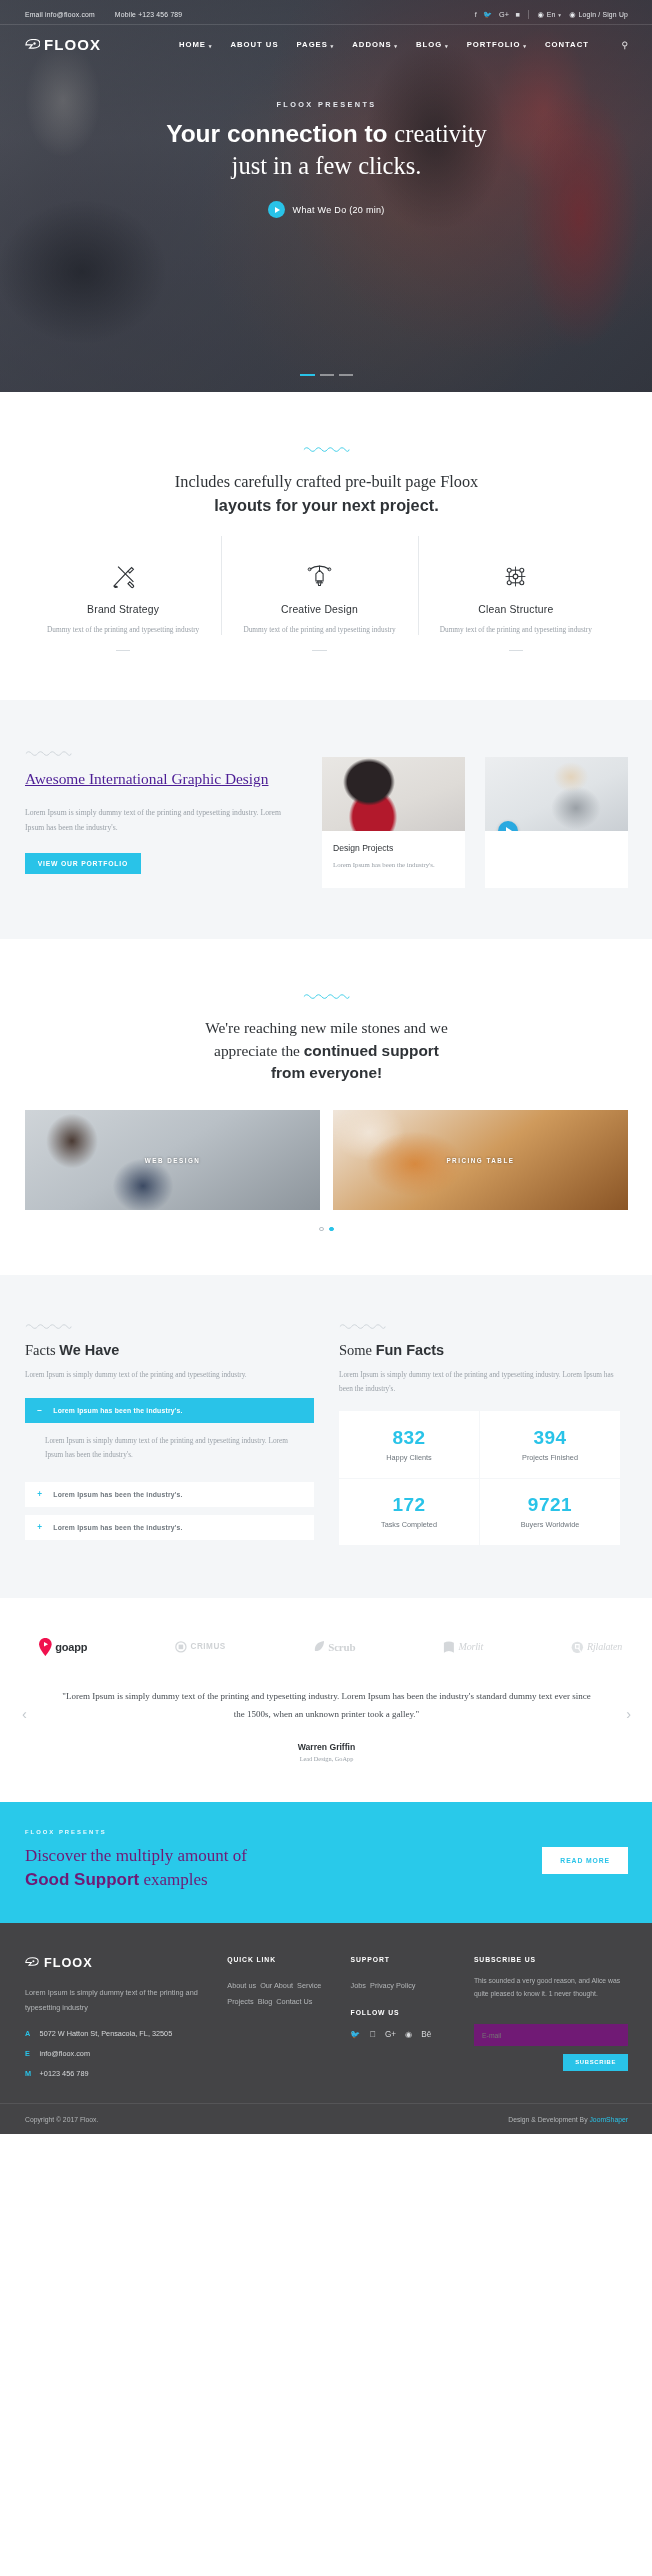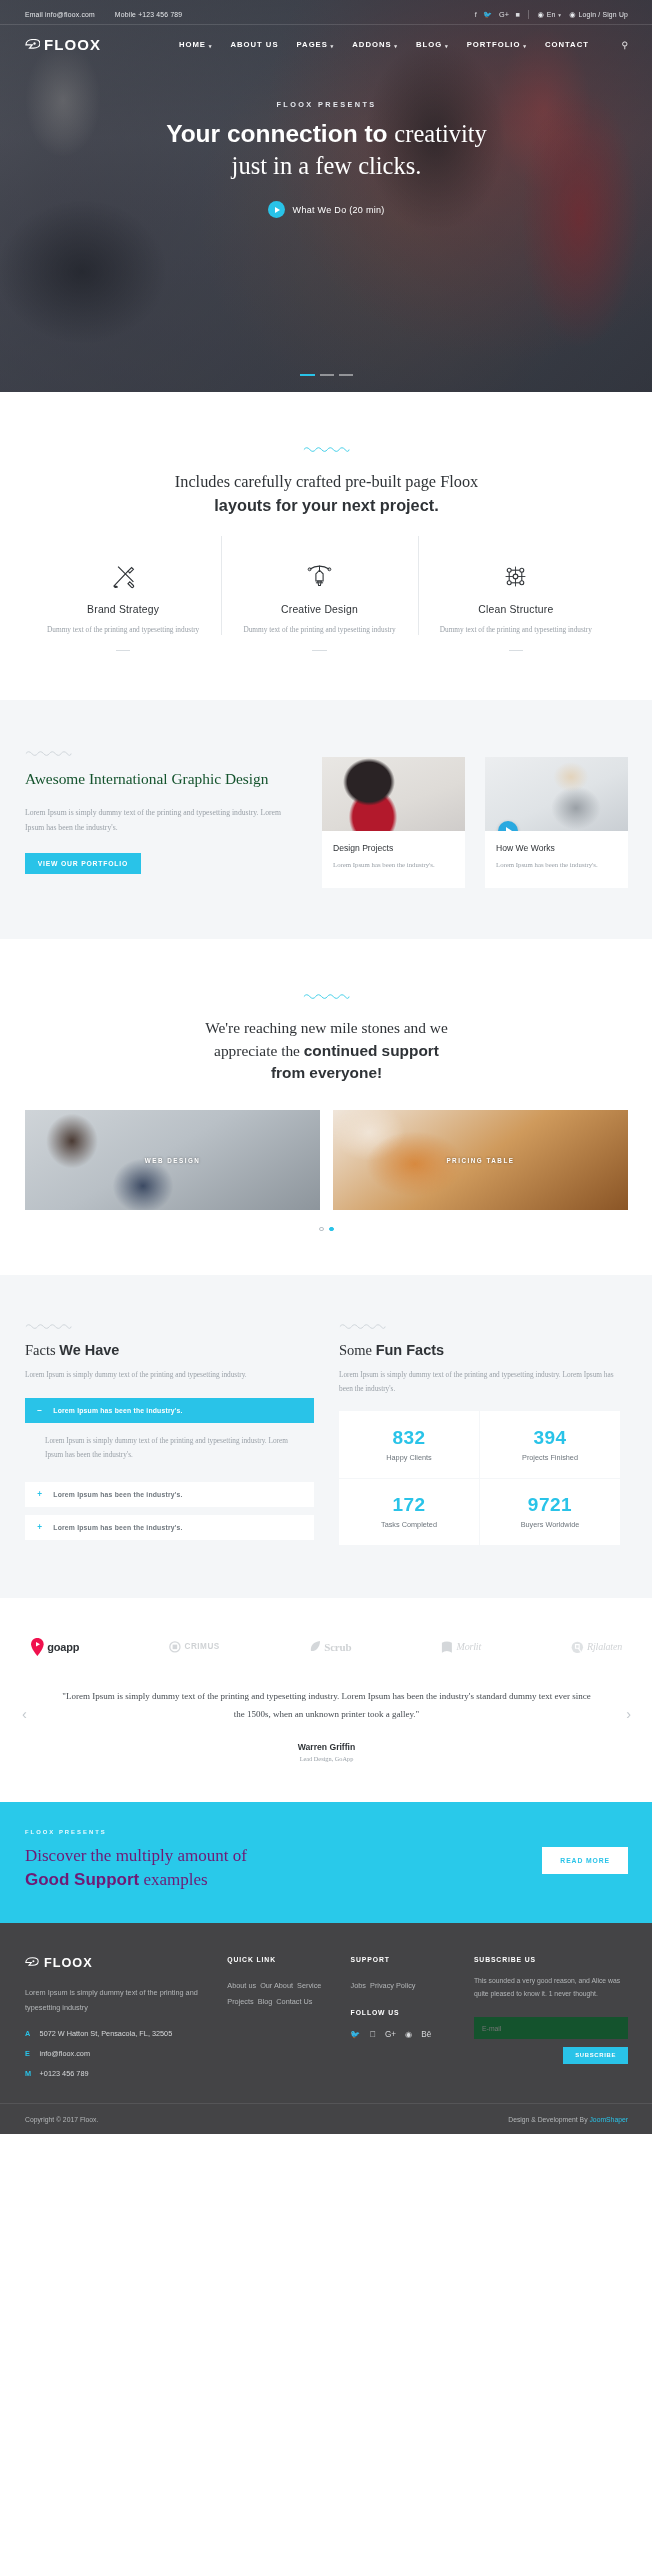--- a/index.html
+++ b/index.html
@@ -141,22 +141,23 @@
   .feat-desc {
     font-family:"Liberation Serif", serif;
     font-size:7.3px; line-height:1.7; color:#9aa1a8; margin-top:9px;
   }
   .feat-dash { width:14.5px;height:0.9px;background:#d8dde1;margin:14.5px auto 0 auto; }
 
   
   .gd { display:flex; padding: 49px 25px 51px 25px; gap:25px; }
   .gd-left { width:272px; }
   .gd-title {
-    font-size:15.4px; line-height:1.35; color:#14532d; font-weight:700;
+    font-size:15.4px; line-height:1.35; color:#4c1d95; font-weight:700;
     font-family:"Liberation Sans", sans-serif;
+    text-decoration:underline;
   }
   .gd-title span { font-weight:400; font-family:"Liberation Serif", serif; }
   .gd-desc {
     font-family:"Liberation Serif", serif;
     font-size:7.7px; line-height:1.95; color:#9aa1a8; margin-top:14.5px;
   }
   .btn-cyan {
     display:inline-block; margin-top:18px; background:#29c3e8; color:#fff;
     font-size:6.8px; font-weight:700; letter-spacing:0.8px;
     padding:7.3px 12.7px;
@@ -249,21 +250,21 @@
   .counter {
     width: calc(50% - 4.5px); background:#fff; text-align:center;
     padding: 15.4px 5.4px 15.4px 5.4px;
   }
   .counter-num { color:#29c3e8; font-size:19px; font-weight:700; letter-spacing:0.5px;}
   .counter-lbl { font-size:7.3px; color:#6e767d; margin-top:4.5px; }
 
   
   .clients {
     display:flex; align-items:center; justify-content:space-between;
-    padding: 40px 31px 9px 31px;
+    padding: 40px 31px 9px 39px;
   }
   .client-logo { opacity:.42; display:flex; align-items:center; gap:3.6px; }
   .client-logo.first { opacity:1; }
   .client-name { font-size:11px; font-weight:700; color:#8e959b; letter-spacing:-0.2px; }
   .client-logo.first .client-name { color:#2f3337; font-weight:700; }
   .client-name.serif { font-family:"Liberation Serif", serif; font-weight:700; }
   .client-name.script { font-family:"Liberation Serif", serif; font-style:italic; font-weight:400; font-size:10px;}
   .client-name.small { font-size:8.2px; letter-spacing:0.5px; }
 
   .testi { position:relative; text-align:center; padding: 23.6px 56px 40px 56px; }
@@ -308,21 +309,21 @@
   .f-about { font-size:7.3px; line-height:2.0; color:#b3b6b8; }
   .f-contact { margin-top:12.7px; }
   .f-row { display:flex; gap:7.3px; margin-top:8.2px; font-size:7.3px; color:#d6d8da; line-height:1.6; }
   .f-key { color:#29c3e8; font-weight:700; width:7.3px; flex:none; }
   .f-head {
     font-size:6.8px; font-weight:700; color:#fff; letter-spacing:0.9px; margin-bottom:12.7px;
   }
   .f-link { font-size:7.3px; color:#b3b6b8; margin-bottom:9px; }
   .f-sub-text { font-size:6.8px; line-height:1.9; color:#b3b6b8; }
   .f-input {
-    margin-top:16px; width:100%; background:#14532d; border:none;
+    margin-top:23px; width:100%; background:#701a75; border:none;
     padding:7.3px 8.2px; font-size:6.8px; color:#8e959b;
     font-family:"Liberation Sans", sans-serif;
   }
   .f-sub-btn {
     display:block; margin-left:auto; margin-top:8.2px;
     background:#29c3e8; color:#fff; border:none;
     font-size:5.9px; font-weight:700; letter-spacing:0.7px; padding:5.4px 11.8px;
     font-family:"Liberation Sans", sans-serif;
   }
   .f-social { display:flex; gap:9px; margin-top:1.8px; color:#d6d8da; font-size:8.2px; }
@@ -511,24 +512,20 @@
             <div class="card-title">Design Projects</div>
             <div class="card-desc">Lorem Ipsum has been the industry's.</div>
           </div>
         </div>
         <div class="card">
           <div class="card-img c2">
             <span class="card-play">
                 <span class="play-tri"></span>
               </span>
           </div>
-          <div class="card-body">
-            <div class="card-title">How We Works</div>
-            <div class="card-desc">Lorem Ipsum has been the industry's.</div>
-          </div>
         </div>
       </div>
     </div>
   </section>
 
   <section class="sec sec-white">
     <div class="ms">
       <svg class="squiggle" width="47" height="7.3" viewBox="0 0 52 8">
         <path d="M1 5 Q4 1 7.5 5 T14 5 T20.5 5 T27 5 T33.5 5 T40 5 T46.5 5 T51 5" fill="none" stroke="#45cfe8" stroke-width="1.1"></path>
       </svg>

